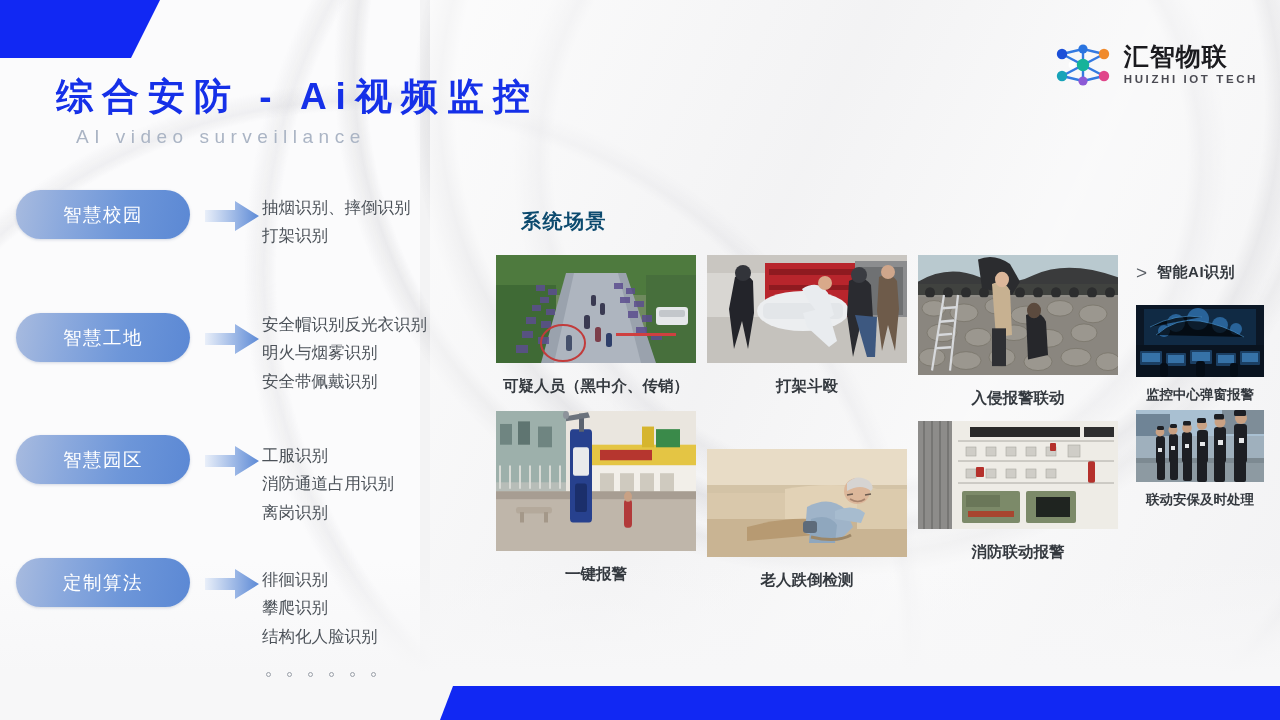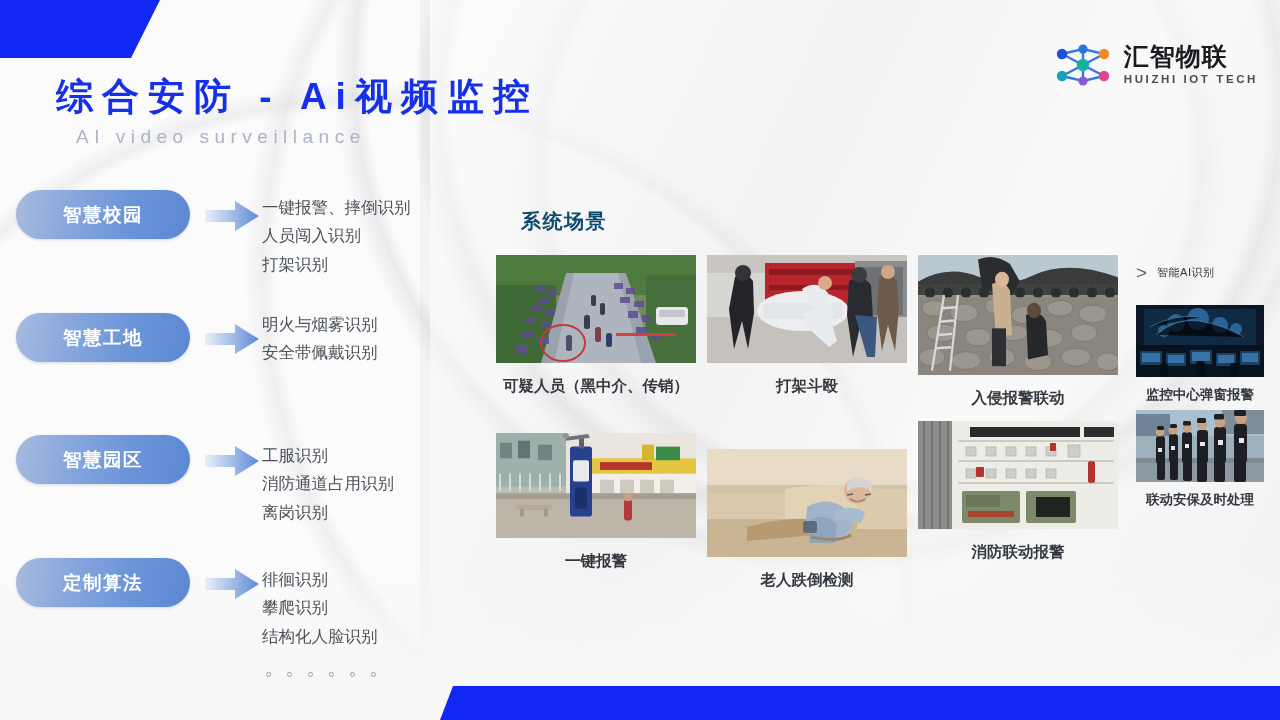--- a/index.html
+++ b/index.html
@@ -87,21 +87,21 @@
 
   
   .cat { position:absolute; left:16px; }
   .pill {
     width:174px; height:49px; border-radius:26px;
     background:linear-gradient(100deg,#a8bbdf 0%,#8ba9dd 28%,#6d96d9 62%,#5b88d4 100%);
     display:flex; align-items:center; justify-content:center;
     box-shadow:0 1px 3px rgba(90,110,150,0.25);
   }
   .pill span {
-    color:#ffffff; font-size:18.5px; font-weight:bold; letter-spacing:1.5px;
+    color:#ffffff; font-size:18.5px; font-weight:normal; letter-spacing:1.5px;
   }
   .arrow { position:absolute; left:205px; width:55px; height:34px; }
   .lines {
     position:absolute; left:262px; display:flex; flex-direction:column;
   }
   .lines span {
     font-size:16.5px; color:#4c5259; line-height:1.72; white-space:nowrap;
   }
   .dots {
     position:absolute; left:262px; top:672px;
@@ -115,21 +115,21 @@
   
   .scenes-title {
     position:absolute; left:521px; top:208px;
     font-size:20px; font-weight:bold; color:#0c4a6e; letter-spacing:1.5px;
   }
   .ai-label {
     position:absolute; left:1136px; top:263px;
     display:flex; align-items:center; gap:10px;
   }
   .ai-label .chev { font-size:19px; color:#5a5f66; font-weight:300; line-height:1; }
-  .ai-label .txt { font-size:11px; font-weight:normal; color:#32373d; letter-spacing:0.5px; }
+  .ai-label .txt { font-size:15px; font-weight:bold; color:#32373d; letter-spacing:0.5px; }
 
   .thumb { position:absolute; }
   .thumb .frame {
     width:100%; height:100%; overflow:hidden; position:relative;
     background:#c9ccd1;
   }
   .thumb .cap {
     position:absolute; left:0; top:100%; width:100%;
     text-align:center; margin-top:13px;
     font-size:15.5px; font-weight:bold; color:#34393f; white-space:nowrap;
@@ -192,40 +192,40 @@
 <svg class="arrow" style="top:199px" viewBox="0 0 55 34">
   <defs>
       <linearGradient id="ag0" x1="0" y1="0" x2="1" y2="0">
     <stop offset="0%" stop-color="#e9eff9"></stop>
         <stop offset="100%" stop-color="#5d8ad6"></stop>
   </linearGradient>
     </defs>
   <path d="M0 11 H30 V2 L54 17 L30 32 V23 H0 Z" fill="url(#ag0)"></path>
 </svg>
 <div class="lines" style="top:193px">
-  <span>一键报警、摔倒识别</span>
-  <span>人员闯入识别</span>
+  <span>抽烟识别、摔倒识别</span>
   <span>打架识别</span>
 </div>
 
 <div class="cat" style="top:313px">
   <div class="pill">
     <span>智慧工地</span>
   </div>
 </div>
 <svg class="arrow" style="top:322px" viewBox="0 0 55 34">
   <defs>
       <linearGradient id="ag1" x1="0" y1="0" x2="1" y2="0">
     <stop offset="0%" stop-color="#e9eff9"></stop>
         <stop offset="100%" stop-color="#5d8ad6"></stop>
   </linearGradient>
     </defs>
   <path d="M0 11 H30 V2 L54 17 L30 32 V23 H0 Z" fill="url(#ag1)"></path>
 </svg>
 <div class="lines" style="top:310px">
+  <span>安全帽识别反光衣识别</span>
   <span>明火与烟雾识别</span>
   <span>安全带佩戴识别</span>
 </div>
 
 <div class="cat" style="top:435px">
   <div class="pill">
     <span>智慧园区</span>
   </div>
 </div>
 <svg class="arrow" style="top:444px" viewBox="0 0 55 34">
@@ -409,21 +409,21 @@
         <rect x="74" y="66" width="14" height="34" fill="#2e2f33"></rect>
         <circle cx="84" cy="22" r="7" fill="#dcb79a"></circle>
         <path d="M108 54 q14 -6 20 6 l2 30 -20 4 z" fill="#26272b"></path>
         <circle cx="116" cy="50" r="7" fill="#5b4a3e"></circle>
       </g>
     </svg>
   </div>
   <div class="cap">入侵报警联动</div>
 </div>
 
-<div class="thumb" style="left:496px; top:433px; width:200px; height:105px;">
+<div class="thumb" style="left:496px; top:411px; width:200px; height:140px;">
   <div class="frame">
     <svg class="scene" viewBox="0 0 200 108" preserveAspectRatio="none">
       <rect width="200" height="108" fill="#cfc9c0"></rect>
       <rect x="0" y="0" width="70" height="62" fill="#9db0ab"></rect>
       <rect x="4" y="10" width="12" height="16" fill="#6f8581"></rect>
       <rect x="22" y="8" width="12" height="18" fill="#5f7571"></rect>
       <rect x="42" y="12" width="14" height="16" fill="#6f8581"></rect>
       <rect x="0" y="55" width="70" height="8" fill="#b7bdb8"></rect>
       <g stroke="#d9dbd6" stroke-width="2">
         <line x1="4" y1="42" x2="4" y2="60"></line>

